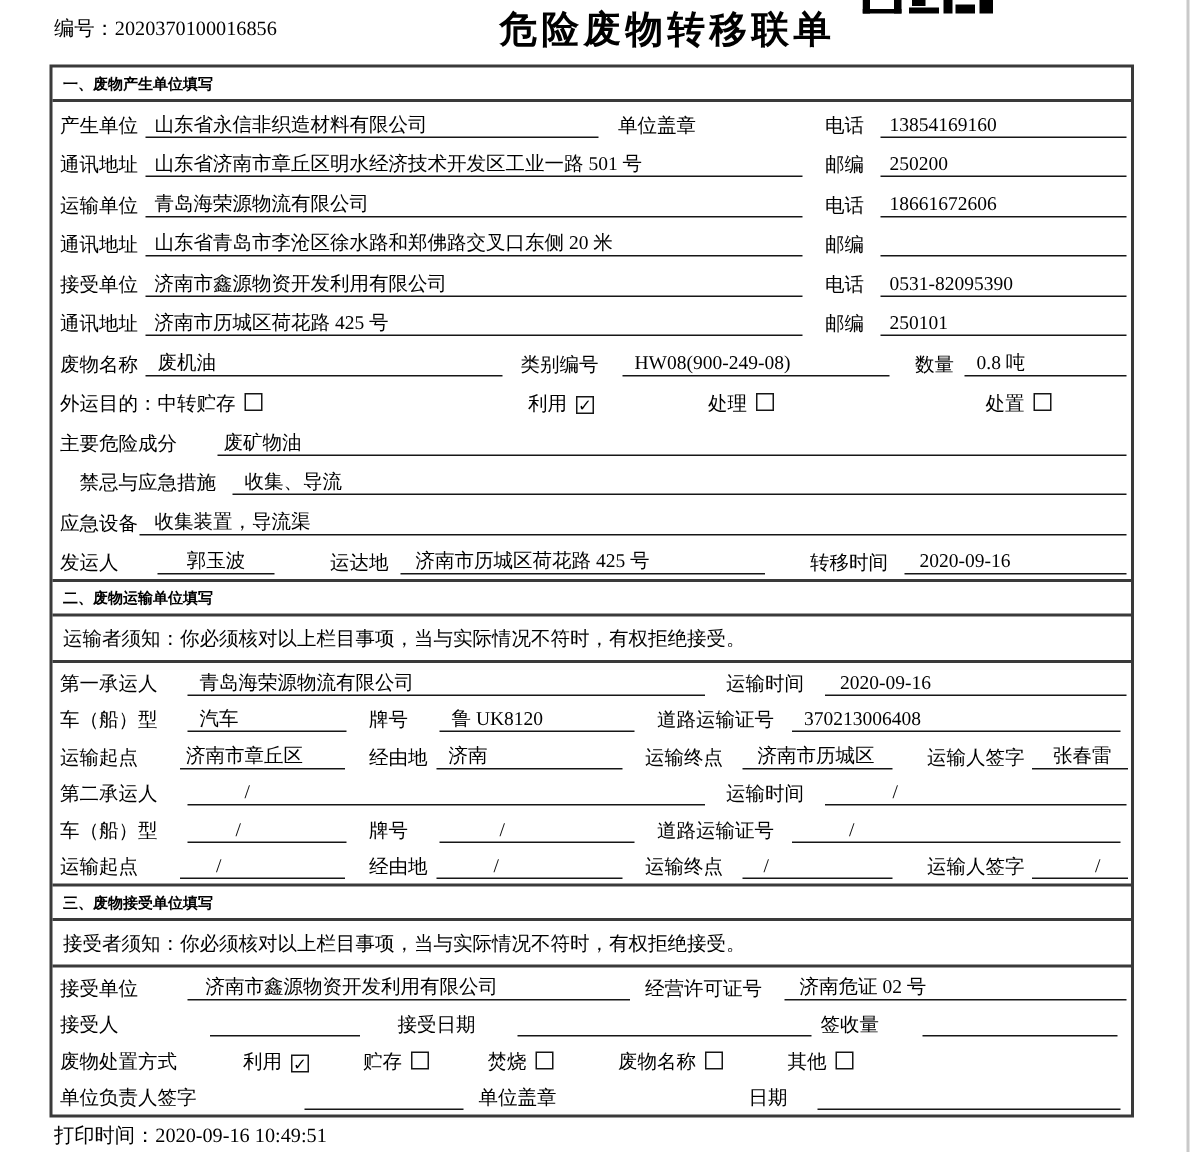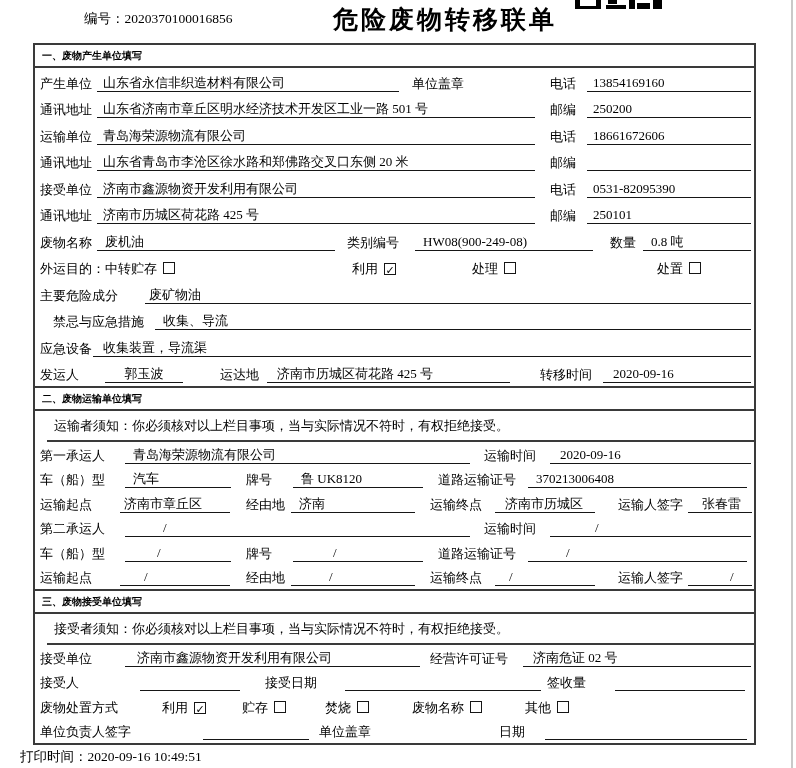--- a/index.html
+++ b/index.html
@@ -3,56 +3,56 @@
 <meta charset="utf-8">
 <style>
   html,body{margin:0;padding:0;}
   body{
     width:796px;height:768px;position:relative;background:#ffffff;
     font-family:"Liberation Serif","DejaVu Serif",serif;color:#000;
     overflow:hidden;
   }
   .abs{position:absolute;}
   
-  .serial{left:36px;top:10px;font-size:13.5px;white-space:nowrap;margin-left:48px;}
+  .serial{left:36px;top:10px;font-size:13.5px;white-space:nowrap;}
   .title{left:333px;top:3px;font-size:25px;font-weight:bold;letter-spacing:3px;white-space:nowrap;}
   .qr{left:575px;top:0;}
   .page-edge{left:791px;top:0;width:2px;height:768px;background:#c9c9c9;}
   
   .form{
     left:33px;top:43px;width:723px;height:702px;
     border:2px solid #3a3a3a;box-sizing:border-box;
     display:flex;flex-direction:column;
   }
   .sec-header{
     height:21px;flex:0 0 21px;display:flex;align-items:center;
     padding-left:7px;font-weight:bold;font-size:10px;
     border-bottom:2px solid #3a3a3a;box-sizing:content-box;
   }
   .sec-header.mid{border-top:2px solid #3a3a3a;}
   .notice{
     height:29px;flex:0 0 29px;display:flex;align-items:center;
-    padding-left:7px;font-size:13px;border-bottom:2px solid #3a3a3a;margin-left:12px;
+    padding-left:7px;font-size:13px;border-bottom:2px solid #3a3a3a;
   }
   .body{display:flex;flex-direction:column;}
   .b1{flex:0 0 318px;height:318px;}
   .b2{flex:0 0 147px;height:147px;}
   .b3{flex:0 0 98px;height:98px;}
   .row{flex:1 1 auto;position:relative;font-size:13px;}
   .f{position:absolute;bottom:3px;white-space:nowrap;line-height:16px;}
   .ul{border-bottom:1px solid #161616;box-sizing:border-box;}
   .ctr{text-align:center;}
   
   .opt .optlbl{margin-right:6px;}
   .cb{
     display:inline-block;width:12px;height:12px;border:1px solid #161616;
     line-height:12px;font-size:11px;text-align:center;vertical-align:-1px;
     box-sizing:border-box;
   }
-  .footer{left:20px;top:748px;font-size:13.5px;white-space:nowrap;}
+  .footer{left:36px;top:748px;font-size:13.5px;white-space:nowrap;}
 </style>
 </head>
 <body>
 
 <div class="abs serial"><span>编号：</span><span>2020370100016856</span></div>
 <div class="abs title">危险废物转移联单</div>
 <svg class="abs qr" width="88" height="10">
   <rect x="0" y="0" width="5" height="9" fill="#000"></rect>
     <rect x="21" y="0" width="5" height="9" fill="#000"></rect>
     <rect x="0" y="6" width="26" height="3" fill="#000"></rect>

